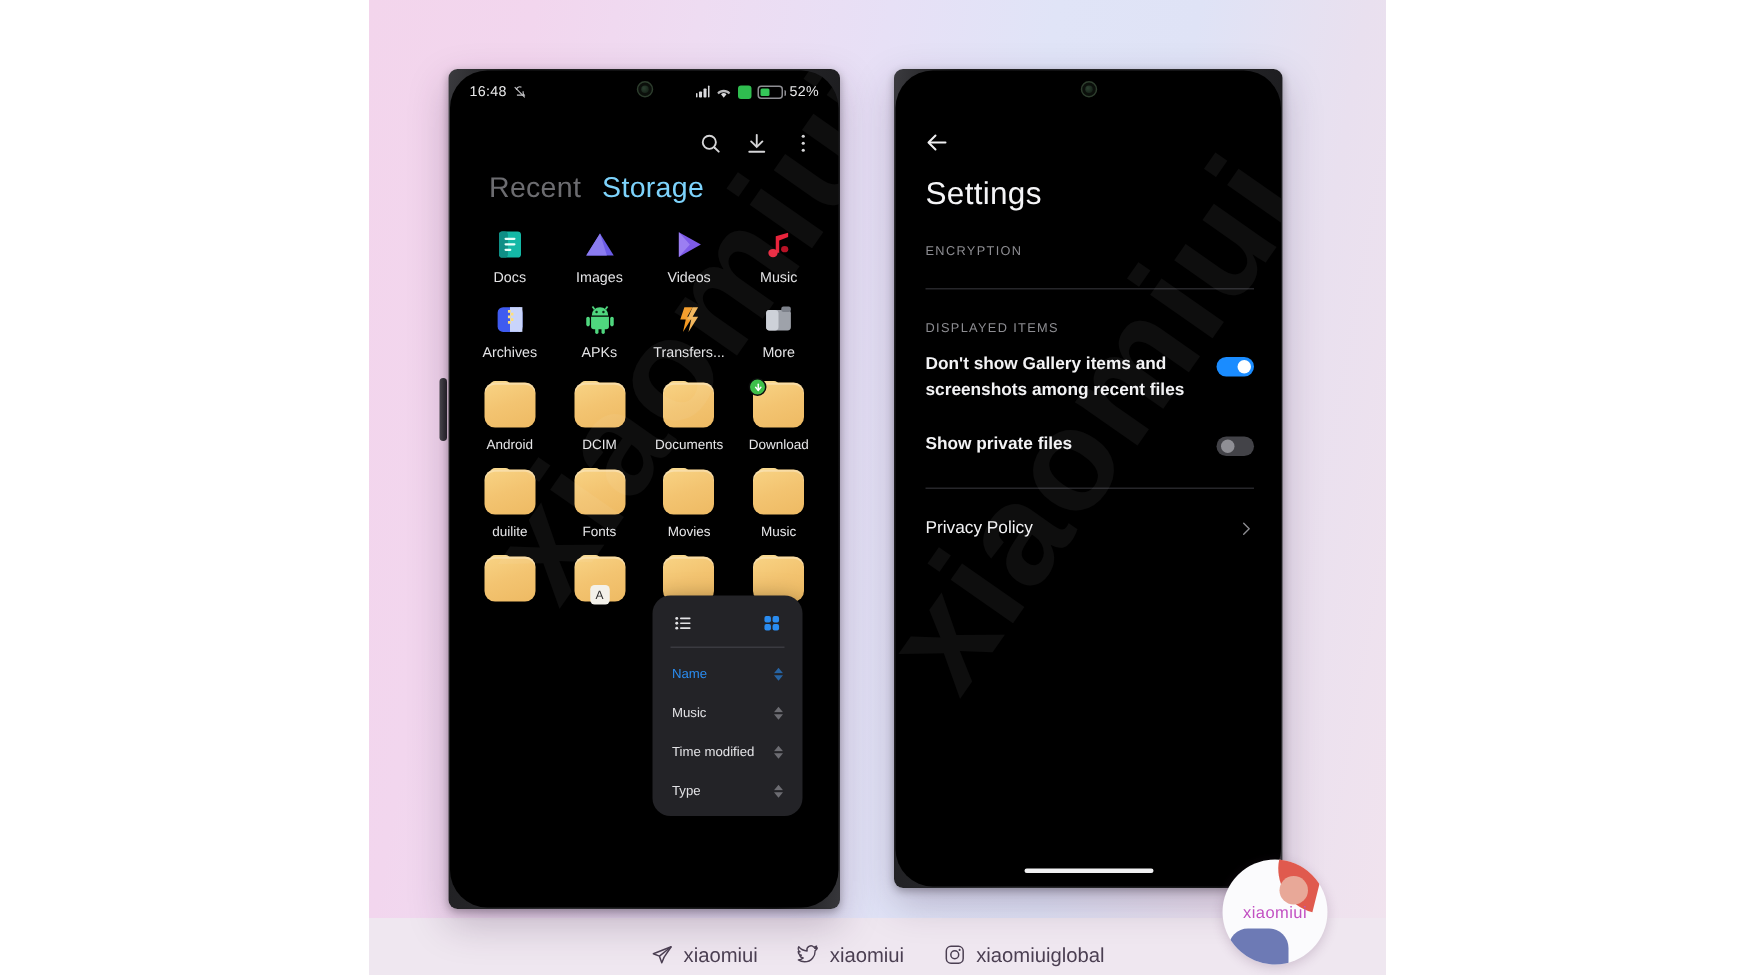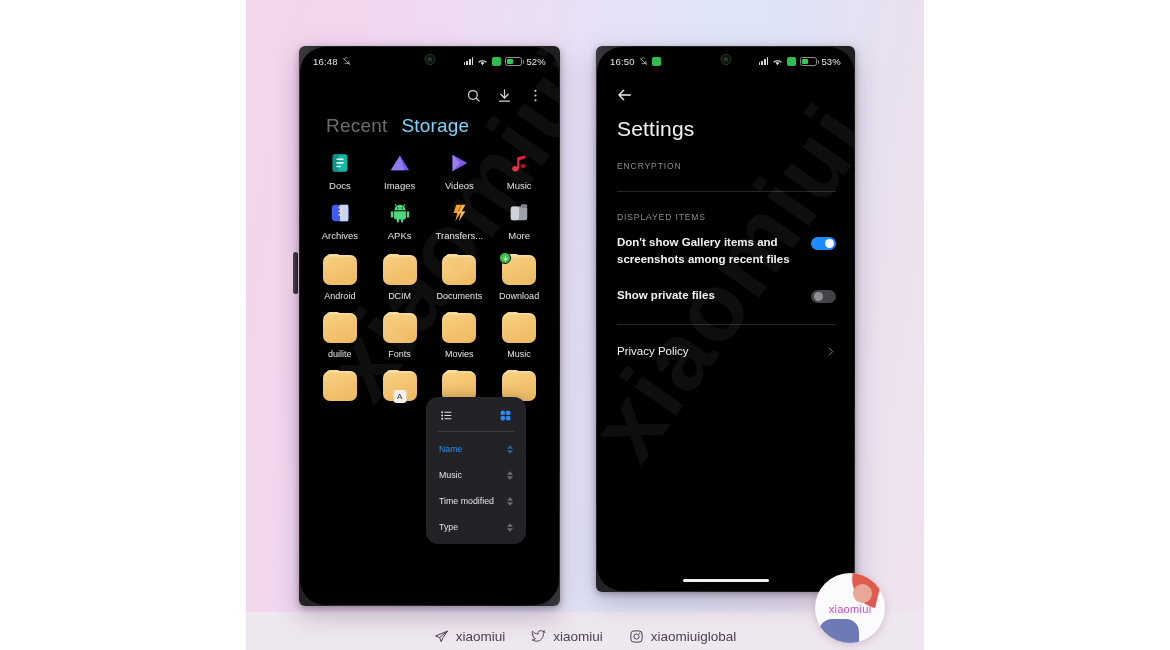--- a/index.html
+++ b/index.html
@@ -145,21 +145,21 @@
   }
   .badge-a {
     position:absolute; left:50%; transform:translateX(-50%); bottom:-2px;
     width:13px; height:13px; border-radius:3px; background:#f3f1ea;
     display:flex;align-items:center;justify-content:center;font-size:8px;color:#2a2a2a;
   }
   .fold-lb { font-size:9px; color:#e6e6e8; white-space:nowrap; }
 
   
   .sortpop {
-    position:absolute; left:126px; top:350px; width:100px;
+    position:absolute; left:135px; top:350px; width:100px;
     background:#232327; border-radius:12px; padding:8px 0 4px 0;
     box-shadow:0 6px 18px rgba(0,0,0,.55); z-index:7;
   }
   .sp-head { display:flex; align-items:center; justify-content:space-between; padding:4px 14px 9px 14px;}
   .sp-div { height:1px; background:#3a3a40; margin:0 12px 4px 12px;}
   .sp-row {
     display:flex; align-items:center; justify-content:space-between;
     padding:8px 13px; font-size:8.8px; color:#e2e2e5; cursor:pointer;
   }
   .sp-row.sel { color:#2a8cf0; }
@@ -555,47 +555,20 @@
         </div>
       </div>
     </div>
   </div>
 
   <div class="phone" id="phone-right">
     <div class="screen">
 
       <div class="punch"></div>
 
-      <div class="statusbar">
-        <div class="sb-left">
-          <span>16:50</span>
-          <svg class="ic" style="width:9px;height:9px" viewBox="0 0 24 24" fill="none" stroke="#d9d9dc" stroke-width="2">
-            <path d="M6 8a6 6 0 0 1 9-5M18 10v4l2 3H7"></path>
-              <line x1="3" y1="3" x2="21" y2="21"></line>
-          </svg>
-          <span class="batt-green"></span>
-        </div>
-        <div class="sb-right">
-          <span class="sig">
-              <i></i>
-              <i></i>
-              <i></i>
-              <i></i>
-            </span>
-          <svg style="width:11px;height:9px" viewBox="0 0 24 18" fill="#d9d9dc">
-            <path d="M12 17l-4-5a6 6 0 0 1 8 0z"></path>
-              <path d="M12 9c-3 0-5.5 1.2-7.3 3L2.5 9.6C5 7 8.3 5.5 12 5.5s7 1.5 9.5 4.1L19.3 12C17.5 10.2 15 9 12 9z" opacity=".85"></path>
-          </svg>
-          <span class="batt-green"></span>
-          <span class="batt">
-              <i></i>
-            </span>
-          <span class="pct">53%</span>
-        </div>
-      </div>
 
       <div class="set">
 
         <div class="set-back">
           <svg width="16" height="16" viewBox="0 0 24 24" fill="none" stroke="#f0f0f2" stroke-width="2" stroke-linecap="round" stroke-linejoin="round">
             <line x1="20" y1="12" x2="4" y2="12"></line>
               <polyline points="10,5 3,12 10,19"></polyline>
           </svg>
         </div>
 

